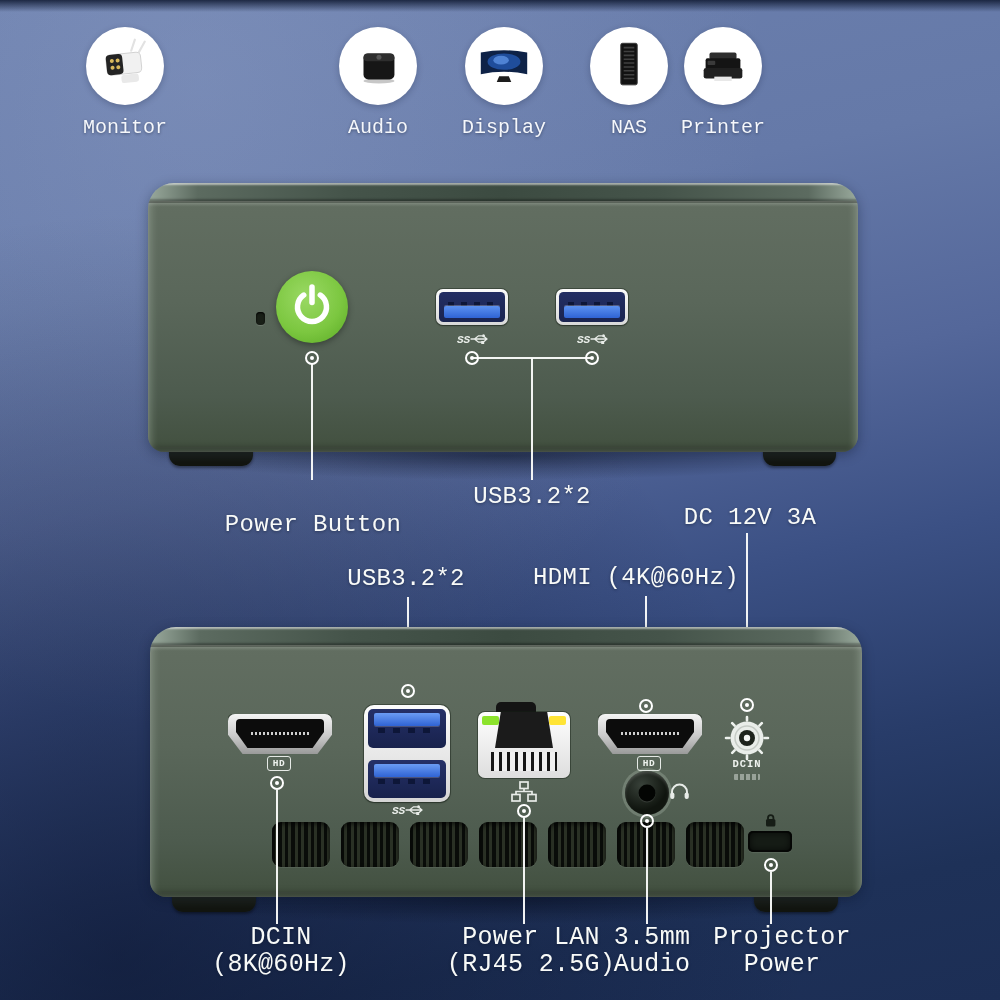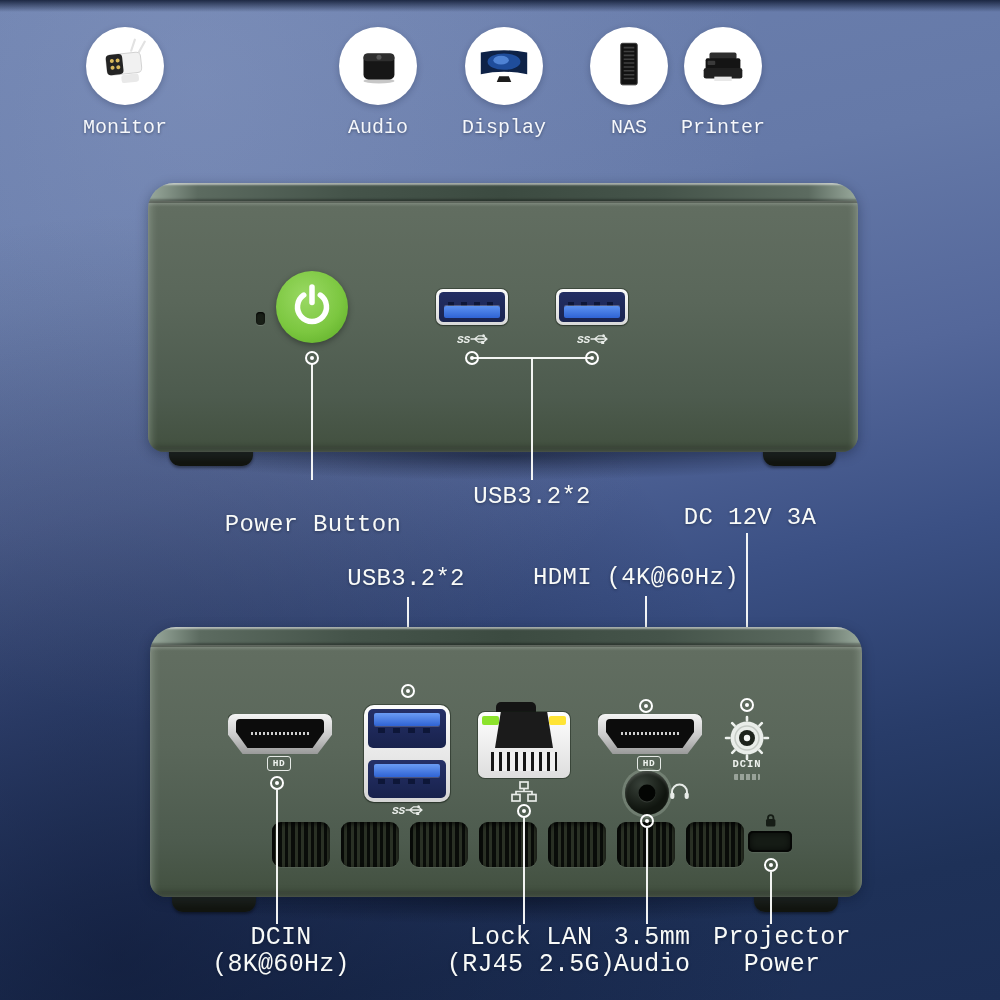--- a/index.html
+++ b/index.html
@@ -349,21 +349,21 @@
   <div class="cline" style="left:646px;top:828px;height:96px"></div>
   <div class="anchor" style="left:647px;top:821px"></div>
   <div class="cline" style="left:770px;top:872px;height:52px"></div>
   <div class="anchor" style="left:771px;top:865px"></div>
 
   <div class="co-label two" style="left:281px;top:924px">
     <div>DCIN</div>
     <div>(8K@60Hz)</div>
   </div>
   <div class="co-label two" style="left:531px;top:924px">
-    <div>Lock LAN</div>
+    <div>Power LAN</div>
     <div>(RJ45 2.5G)</div>
   </div>
   <div class="co-label two" style="left:652px;top:924px">
     <div>3.5mm</div>
     <div>Audio</div>
   </div>
   <div class="co-label two" style="left:782px;top:924px">
     <div>Projector</div>
     <div>Power</div>
   </div>

